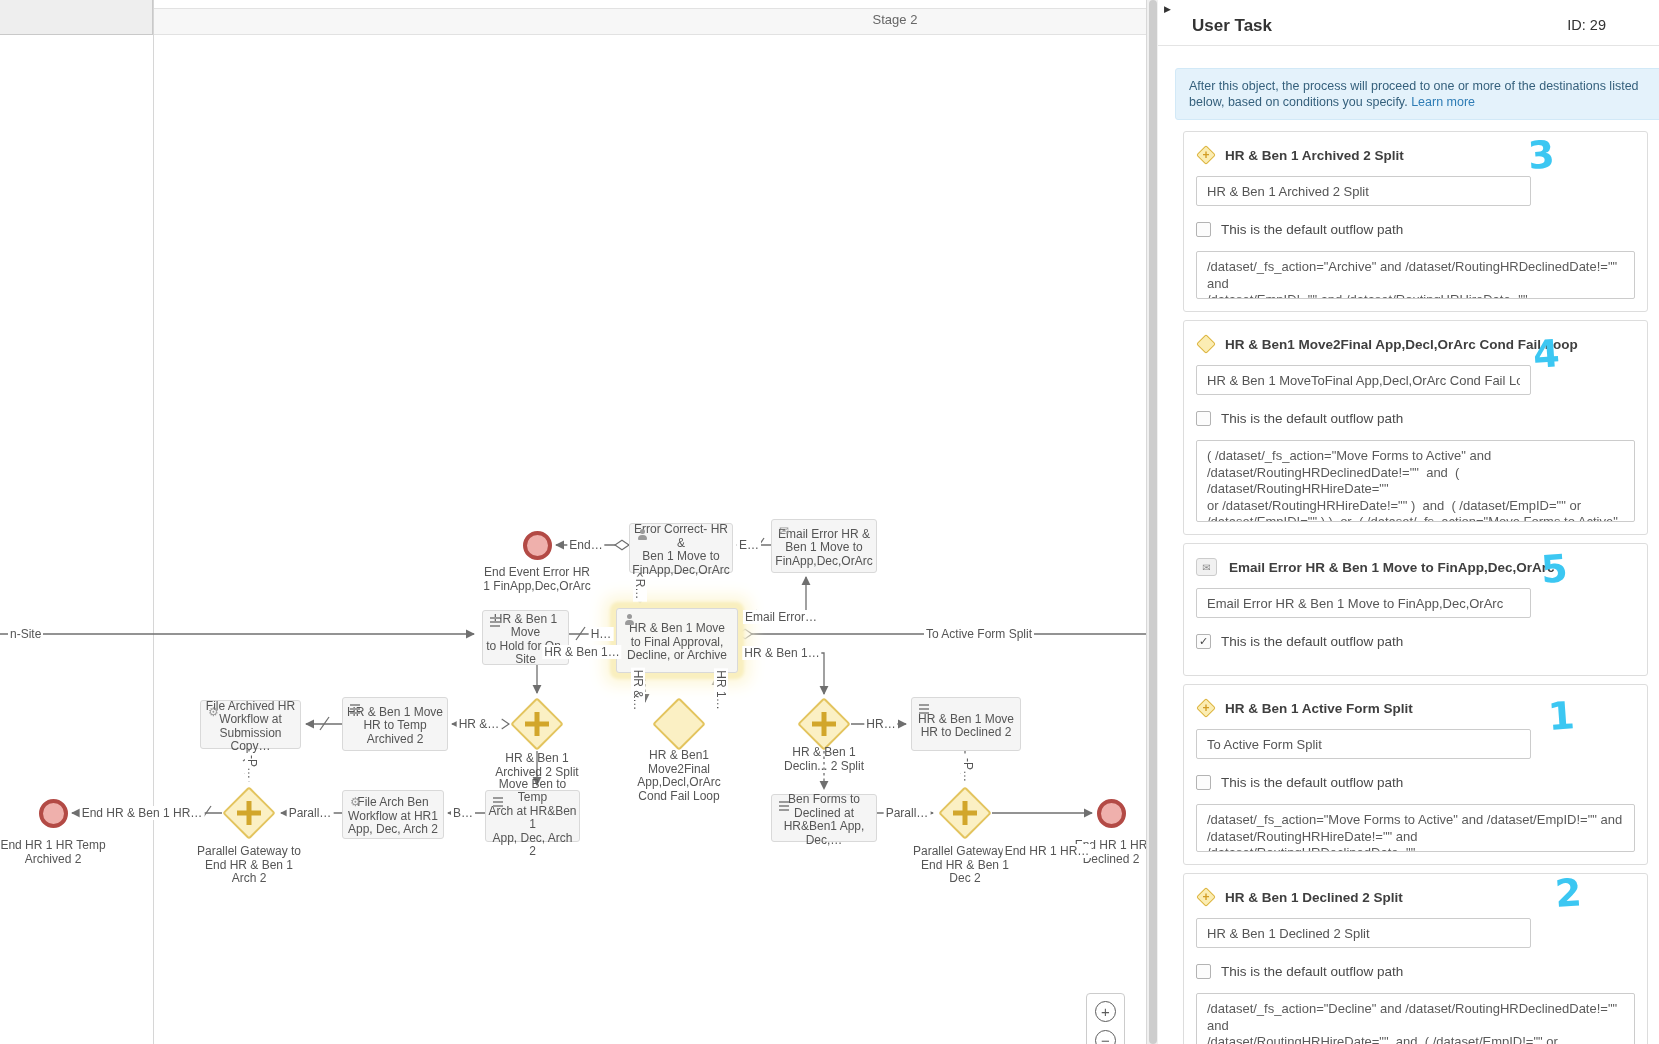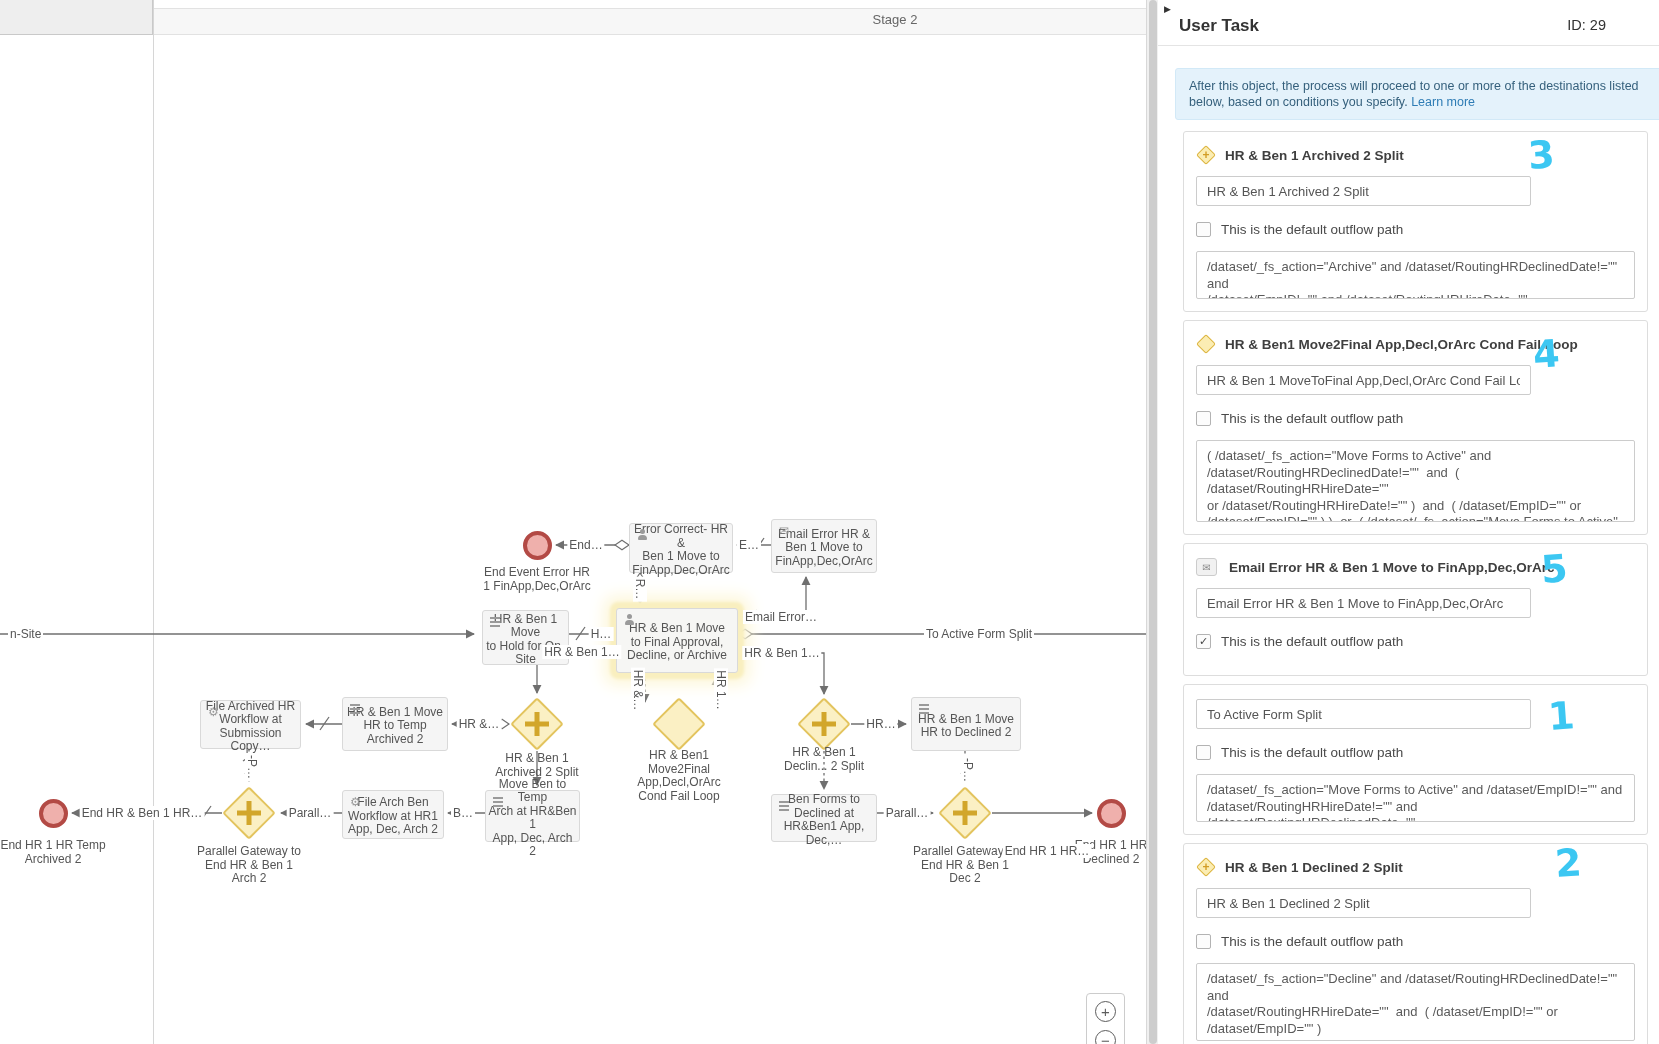--- a/index.html
+++ b/index.html
@@ -46,21 +46,21 @@
       padding-top:7px;gap:8px;box-sizing:border-box}
   .zoombtn{width:21px;height:21px;border-radius:50%;border:1.5px solid #5d5d5d;color:#5d5d5d;
       display:flex;align-items:center;justify-content:center;font-size:15px;line-height:1;background:#fff;box-sizing:border-box}
   
   .gutter{position:absolute;left:1146px;top:0;width:12px;height:1044px;background:#f0f0f0;border-left:1px solid #d8d8d8;box-sizing:border-box}
   .gutter .thumb{position:absolute;left:2px;top:0;width:8px;height:100%;background:#cdcdcd;border-radius:4px}
   
   .panel{position:absolute;left:1158px;top:0;width:501px;height:1044px;background:#fff}
   .panel-collapse{position:absolute;left:6px;top:4px;font-size:9px;color:#333}
   .panel-head{position:relative;padding:16px 0 0 17px;height:30px}
-  .panel-head h1{margin:4px;font-size:17px;font-weight:600;color:#333;display:inline}
+  .panel-head h1{margin:17px;font-size:17px;font-weight:600;color:#333;display:inline}
   .pid{position:absolute;right:53px;top:17px;font-size:14.5px;color:#333}
   .tabs{margin:10px 0 0 27px;display:flex;gap:20px;border-bottom:0}
   .tab{font-size:13.5px;color:#8b8b8b;padding-bottom:9px;border-bottom:3px solid transparent}
   .tab.active{color:#333;font-weight:600;border-bottom-color:#2a9d8f}
   .tabline{border-bottom:1px solid #e4e4e4;margin-top:-1px}
   .infobox{margin:22px 0 11px 17px;width:494px;box-sizing:border-box;background:#e4f2fb;
       border:1px solid #d2e9f7;border-radius:3px;padding:9px 13px;font-size:12.5px;line-height:16px;color:#35607c}
   .learn{color:#2e7cb5;cursor:pointer;text-decoration:none}
   .card{position:relative;margin:0 0 8px 25px;width:465px;box-sizing:border-box;background:#fff;
       border:1px solid #ddd;border-radius:3px;padding:14px 12px 12px}
@@ -301,20 +301,24 @@
             <span class="ctitle">Email Error HR &amp; Ben 1 Move to FinApp,Dec,OrArc</span>
           </div>
           <span class="annot" style="left: 357px; top: 6px;">5</span>
           <input class="nameinput" type="text" value="Email Error HR &amp; Ben 1 Move to FinApp,Dec,OrArc" style="">
           <label class="chkrow">
             <span class="chk checked">✓</span>
             <span>This is the default outflow path</span>
           </label>
         </section>
         <section class="card">
+          <div class="card-head">
+            <span class="gicon"></span>
+            <span class="ctitle">HR &amp; Ben 1 Active Form Split</span>
+          </div>
           <span class="annot" style="left: 364px; top: 12px;">1</span>
           <input class="nameinput" type="text" value="To Active Form Split" style="">
           <label class="chkrow">
             <span class="chk"></span>
             <span>This is the default outflow path</span>
           </label>
           <div class="cond" style="height: 48px;">/dataset/_fs_action="Move Forms to Active" and /dataset/EmpID!="" and
 /dataset/RoutingHRHireDate!="" and /dataset/RoutingHRDeclinedDate=""</div>
         </section>
         <section class="card">

